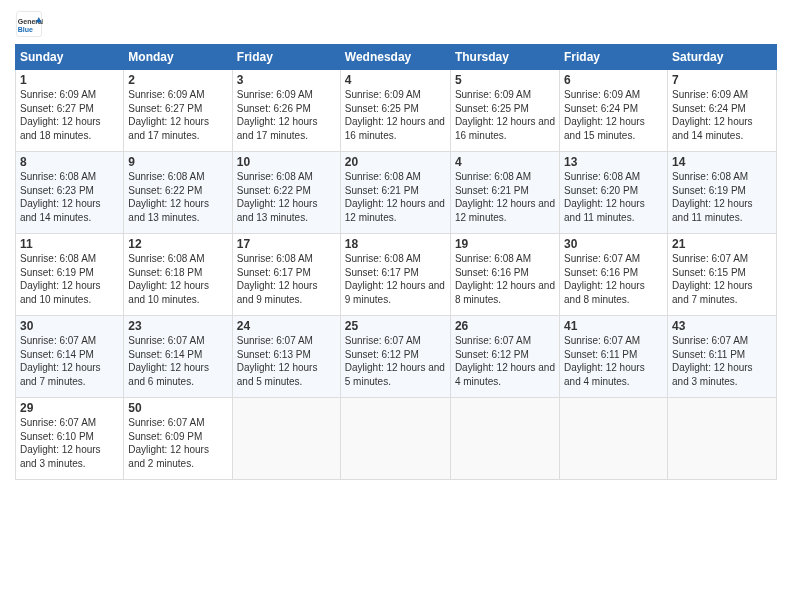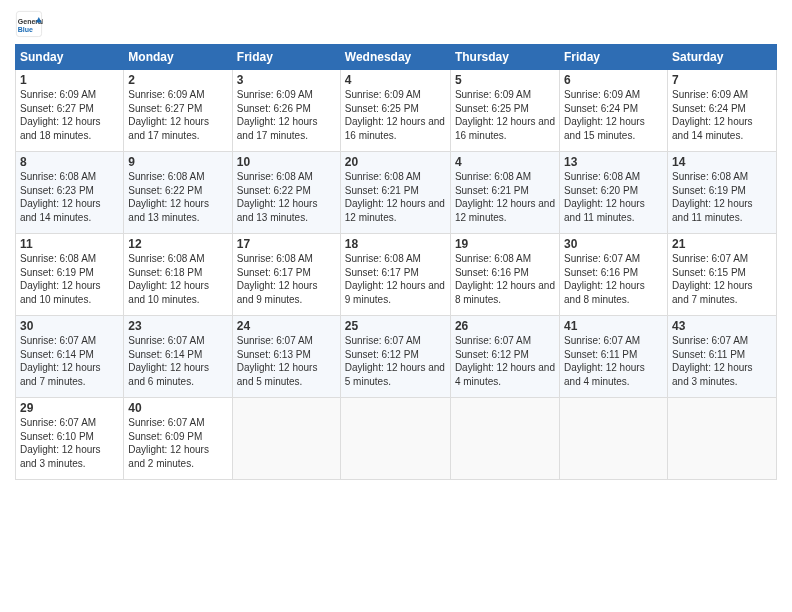--- a/index.html
+++ b/index.html
@@ -237,21 +237,21 @@
         <span class="day-num">43</span>
         <span class="day-detail">Sunrise: 6:07 AM<br>Sunset: 6:11 PM<br>Daylight: 12 hours and 3 minutes.</span>
       </td>
         </tr>
         <tr>
           <td>
         <span class="day-num">29</span>
         <span class="day-detail">Sunrise: 6:07 AM<br>Sunset: 6:10 PM<br>Daylight: 12 hours and 3 minutes.</span>
       </td>
           <td>
-        <span class="day-num">40</span>
+        <span class="day-num">50</span>
         <span class="day-detail">Sunrise: 6:07 AM<br>Sunset: 6:09 PM<br>Daylight: 12 hours and 2 minutes.</span>
       </td>
           <td class="empty"></td>
           <td class="empty"></td>
           <td class="empty"></td>
           <td class="empty"></td>
           <td class="empty"></td>
         </tr>
       </tbody>
   </table>

